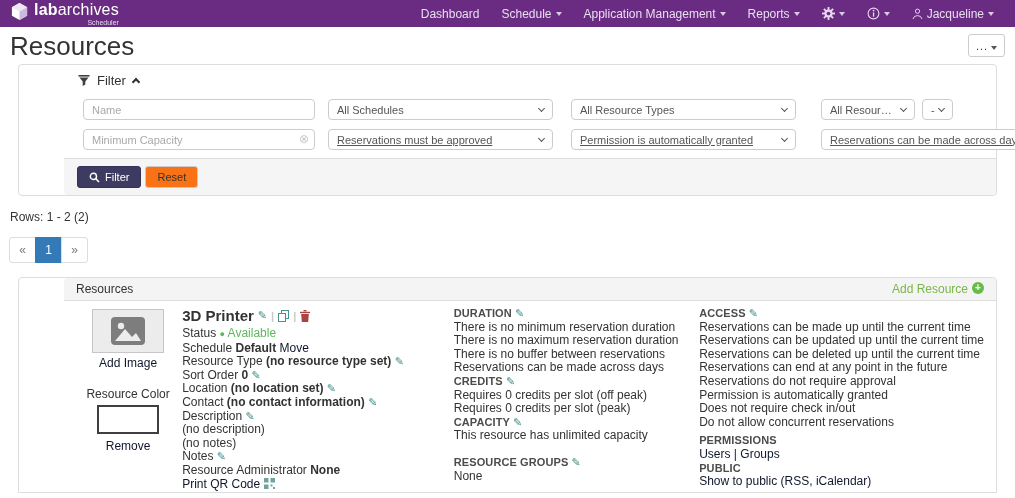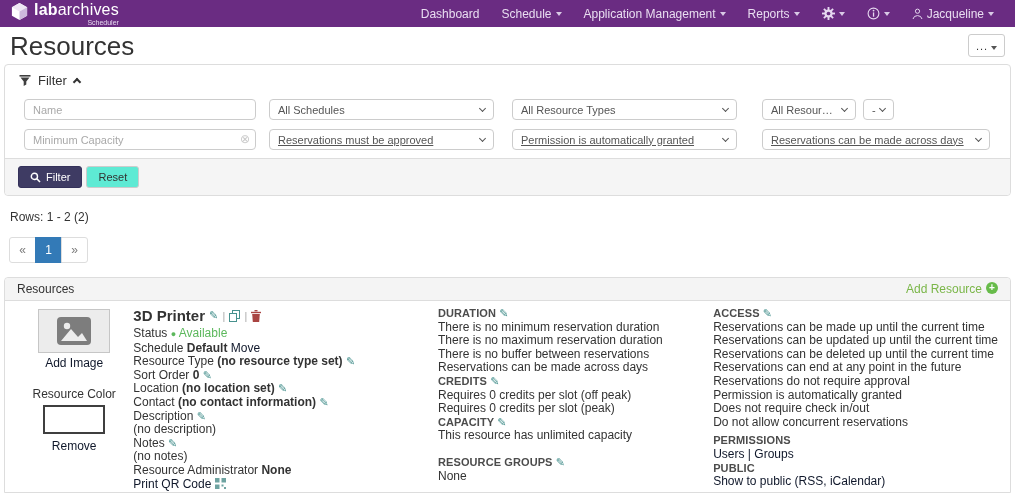--- a/index.html
+++ b/index.html
@@ -23,21 +23,21 @@
   .page-head { position:relative; padding:4px 10px 2px; }
   .page-title { font-size:26px; font-weight:400; color:#333; }
   .more-btn { position:absolute; right:10px; top:7px; width:37px; height:23px; background:#fff;
     border:1px solid #ccc; border-radius:3px; display:flex; align-items:center; justify-content:center;
     gap:3px; cursor:pointer; }
   .more-dots { font-size:11px; color:#333; letter-spacing:1px; line-height:8px; }
   .more-caret { width:0;height:0;border-left:3.5px solid transparent;border-right:3.5px solid transparent;
     border-top:4px solid #555; margin-top:4px; }
 
   
-  .panel { margin:0 4px; border:1px solid #ddd; border-radius:4px; background:#fff; }
+  .panel { margin:0 18px; border:1px solid #ddd; border-radius:4px; background:#fff;padding-left:45px; }
 
   
   .filter-head { padding:8px 14px 4px; font-size:13px; display:flex; align-items:center; gap:7px; cursor:pointer; }
   .chev-up { width:6px; height:6px; border-left:2px solid #333; border-top:2px solid #333;
     transform:rotate(45deg); margin-top:3px; }
   .filter-body { position:relative; height:66px; }
   .f-field { position:absolute; height:21px; border:1px solid #ccc; border-radius:4px; background:#fff;
     font-size:11px; padding:0 8px; display:flex; align-items:center; color:#555; }
   input.f-field { width:100%; outline:none; color:#555; }
   input.f-field::placeholder { color:#a9a9a9; }
@@ -45,21 +45,21 @@
   .clear-x { position:absolute; right:6px; top:3px; color:#c9c9c9; font-size:12px; line-height:14px; cursor:pointer; }
   .f-select { justify-content:flex-start; cursor:pointer; padding-right:20px; }
   .sel-caret { position:absolute; right:8px; top:6px; width:5px; height:5px;
     border-right:1.5px solid #555; border-bottom:1.5px solid #555; transform:rotate(45deg); }
   .r1 { top:7px; } .r2 { top:37px;text-decoration:underline; }
   .filter-foot { background:#f5f5f5; border-top:1px solid #ddd; border-radius:0 0 4px 4px;
     padding:7px 13px; display:flex; gap:4px; }
   .btn { font-size:11px; border-radius:3px; padding:4px 11px; cursor:pointer;
     display:inline-flex; align-items:center; gap:5px; font-family:inherit; }
   .btn-filter { background:#3e3b63; border:1px solid #34315a; color:#fff; }
-  .btn-reset { background:#5eead4; border:1px solid #ccc; color:#333; }
+  .btn-reset { background:#f97316; border:1px solid #ccc; color:#333; }
 
   
   .rows-summary { margin:14px 0 0 10px; font-size:12px; color:#333; }
   .pagination { margin:13px 0 0 9px; display:inline-flex; }
   .pg { min-width:27px; height:26px; border:1px solid #ddd; background:#fff; color:#7a7a7a;
     display:flex; align-items:center; justify-content:center; font-size:12px; cursor:pointer; }
   .pg + .pg { margin-left:-1px; }
   .pg:first-child { border-radius:3px 0 0 3px; }
   .pg:last-child { border-radius:0 3px 3px 0; }
   .pg.active { background:#337ab7; border-color:#337ab7; color:#fff; }
@@ -334,25 +334,25 @@
       <div class="line">
         <span>Contact</span>
         <span class="b">(no contact information)</span>
         <span class="edit-ic">✎</span>
       </div>
       <div class="line">
         <span>Description</span>
         <span class="edit-ic">✎</span>
       </div>
       <div class="line">(no description)</div>
+      <div class="line">(no notes)</div>
       <div class="line">
         <span>Notes</span>
         <span class="edit-ic">✎</span>
       </div>
-      <div class="line">(no notes)</div>
       <div class="line">
         <span>Resource Administrator</span>
         <span class="b">None</span>
       </div>
       <div class="line">
         <span class="lnk">Print QR Code</span>
         <span class="inline-svg">
           <svg width="11" height="11" viewBox="0 0 11 11">
             <g fill="#6ea3a1">
               <rect x="0" y="0" width="4.5" height="4.5"></rect>

